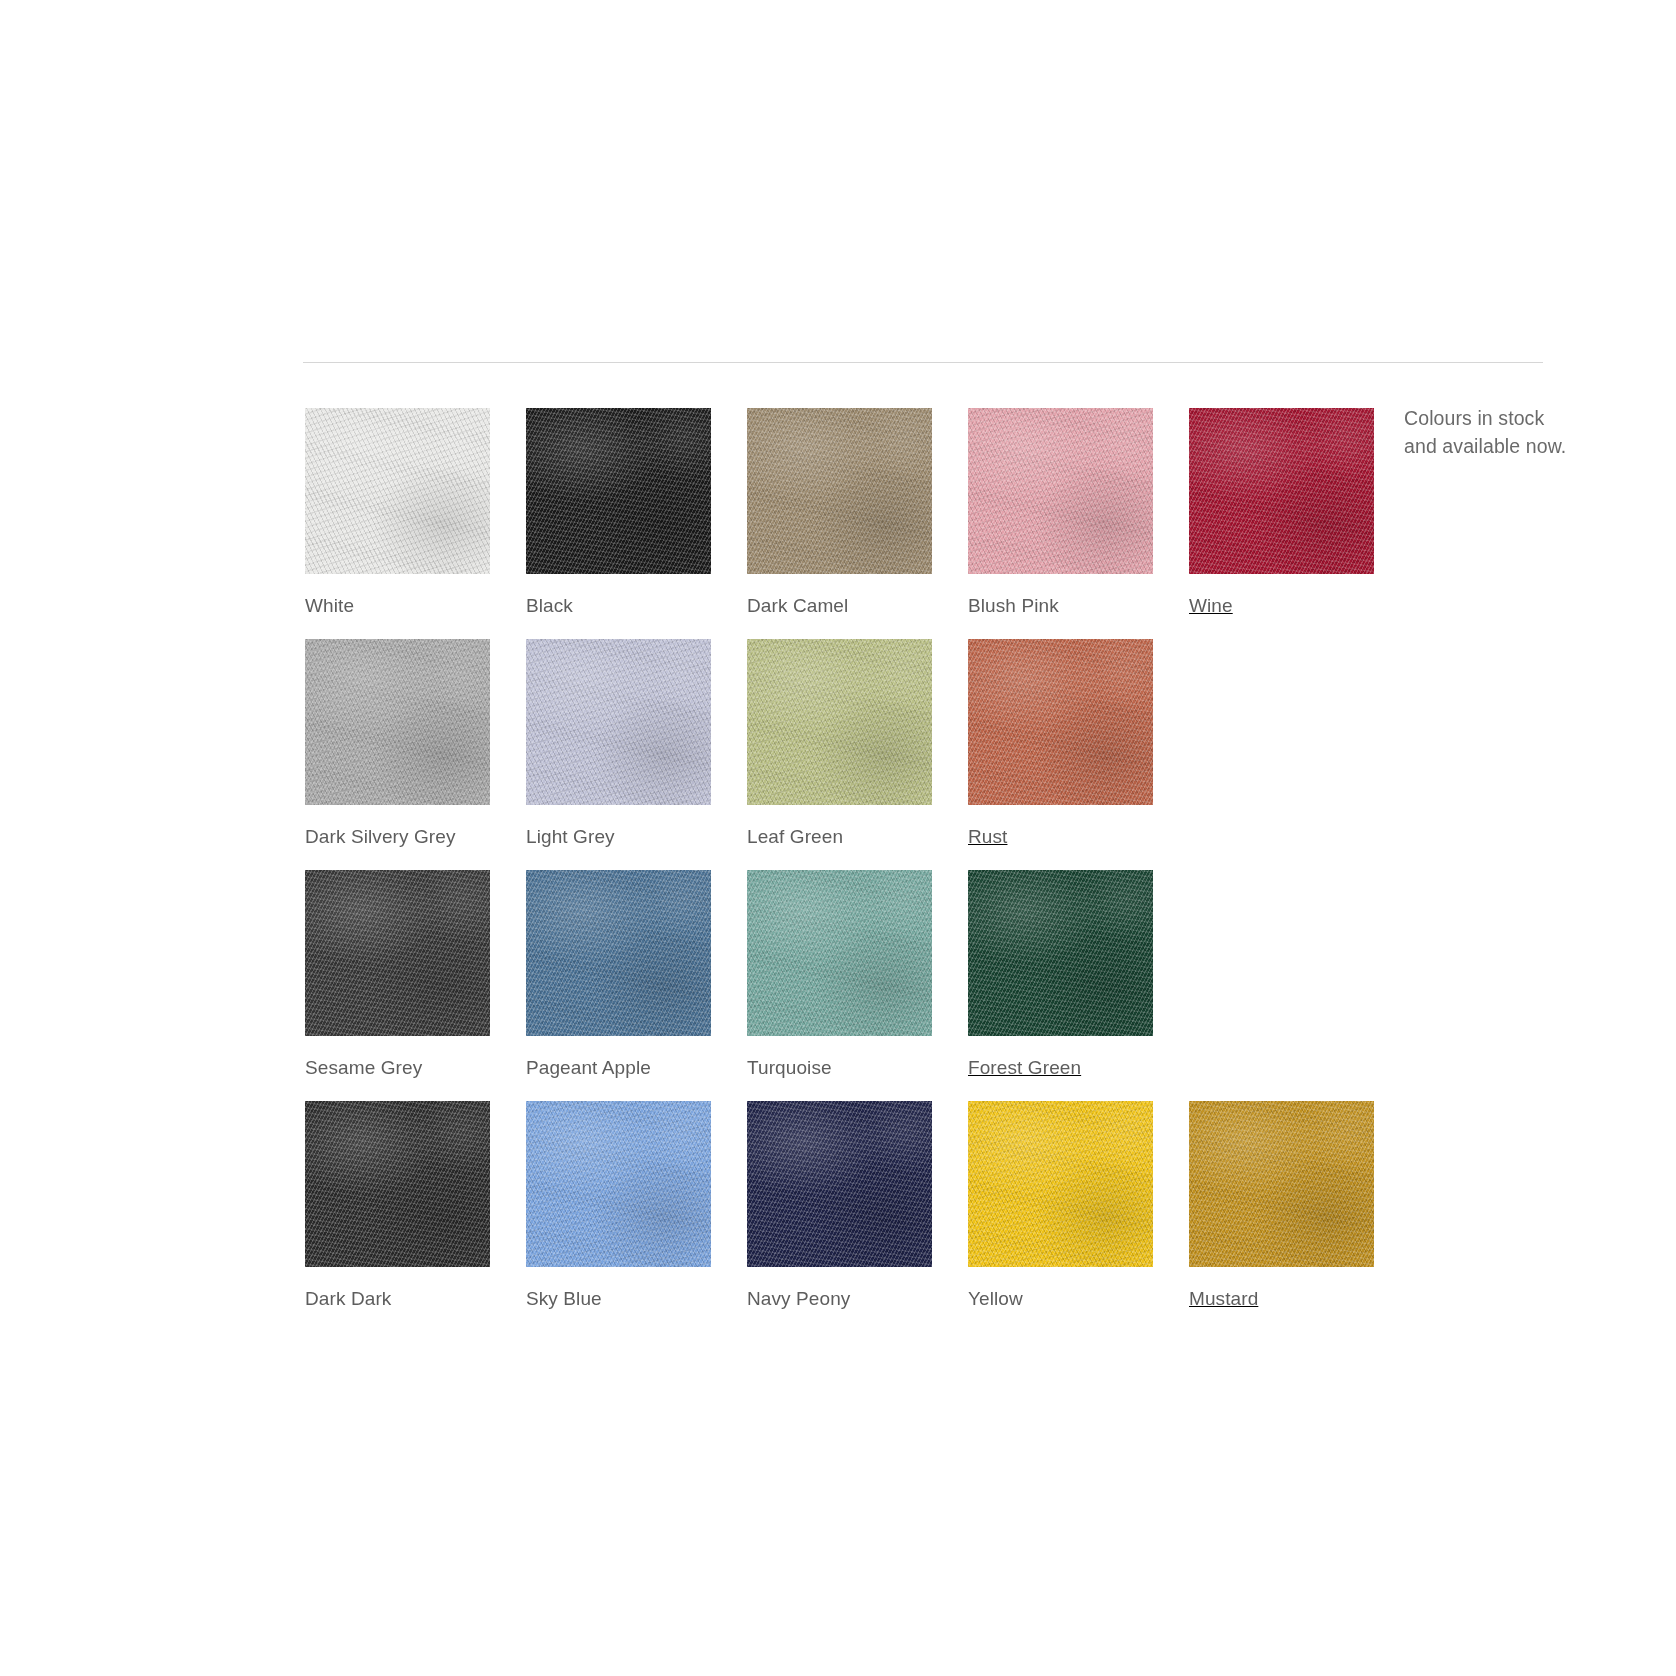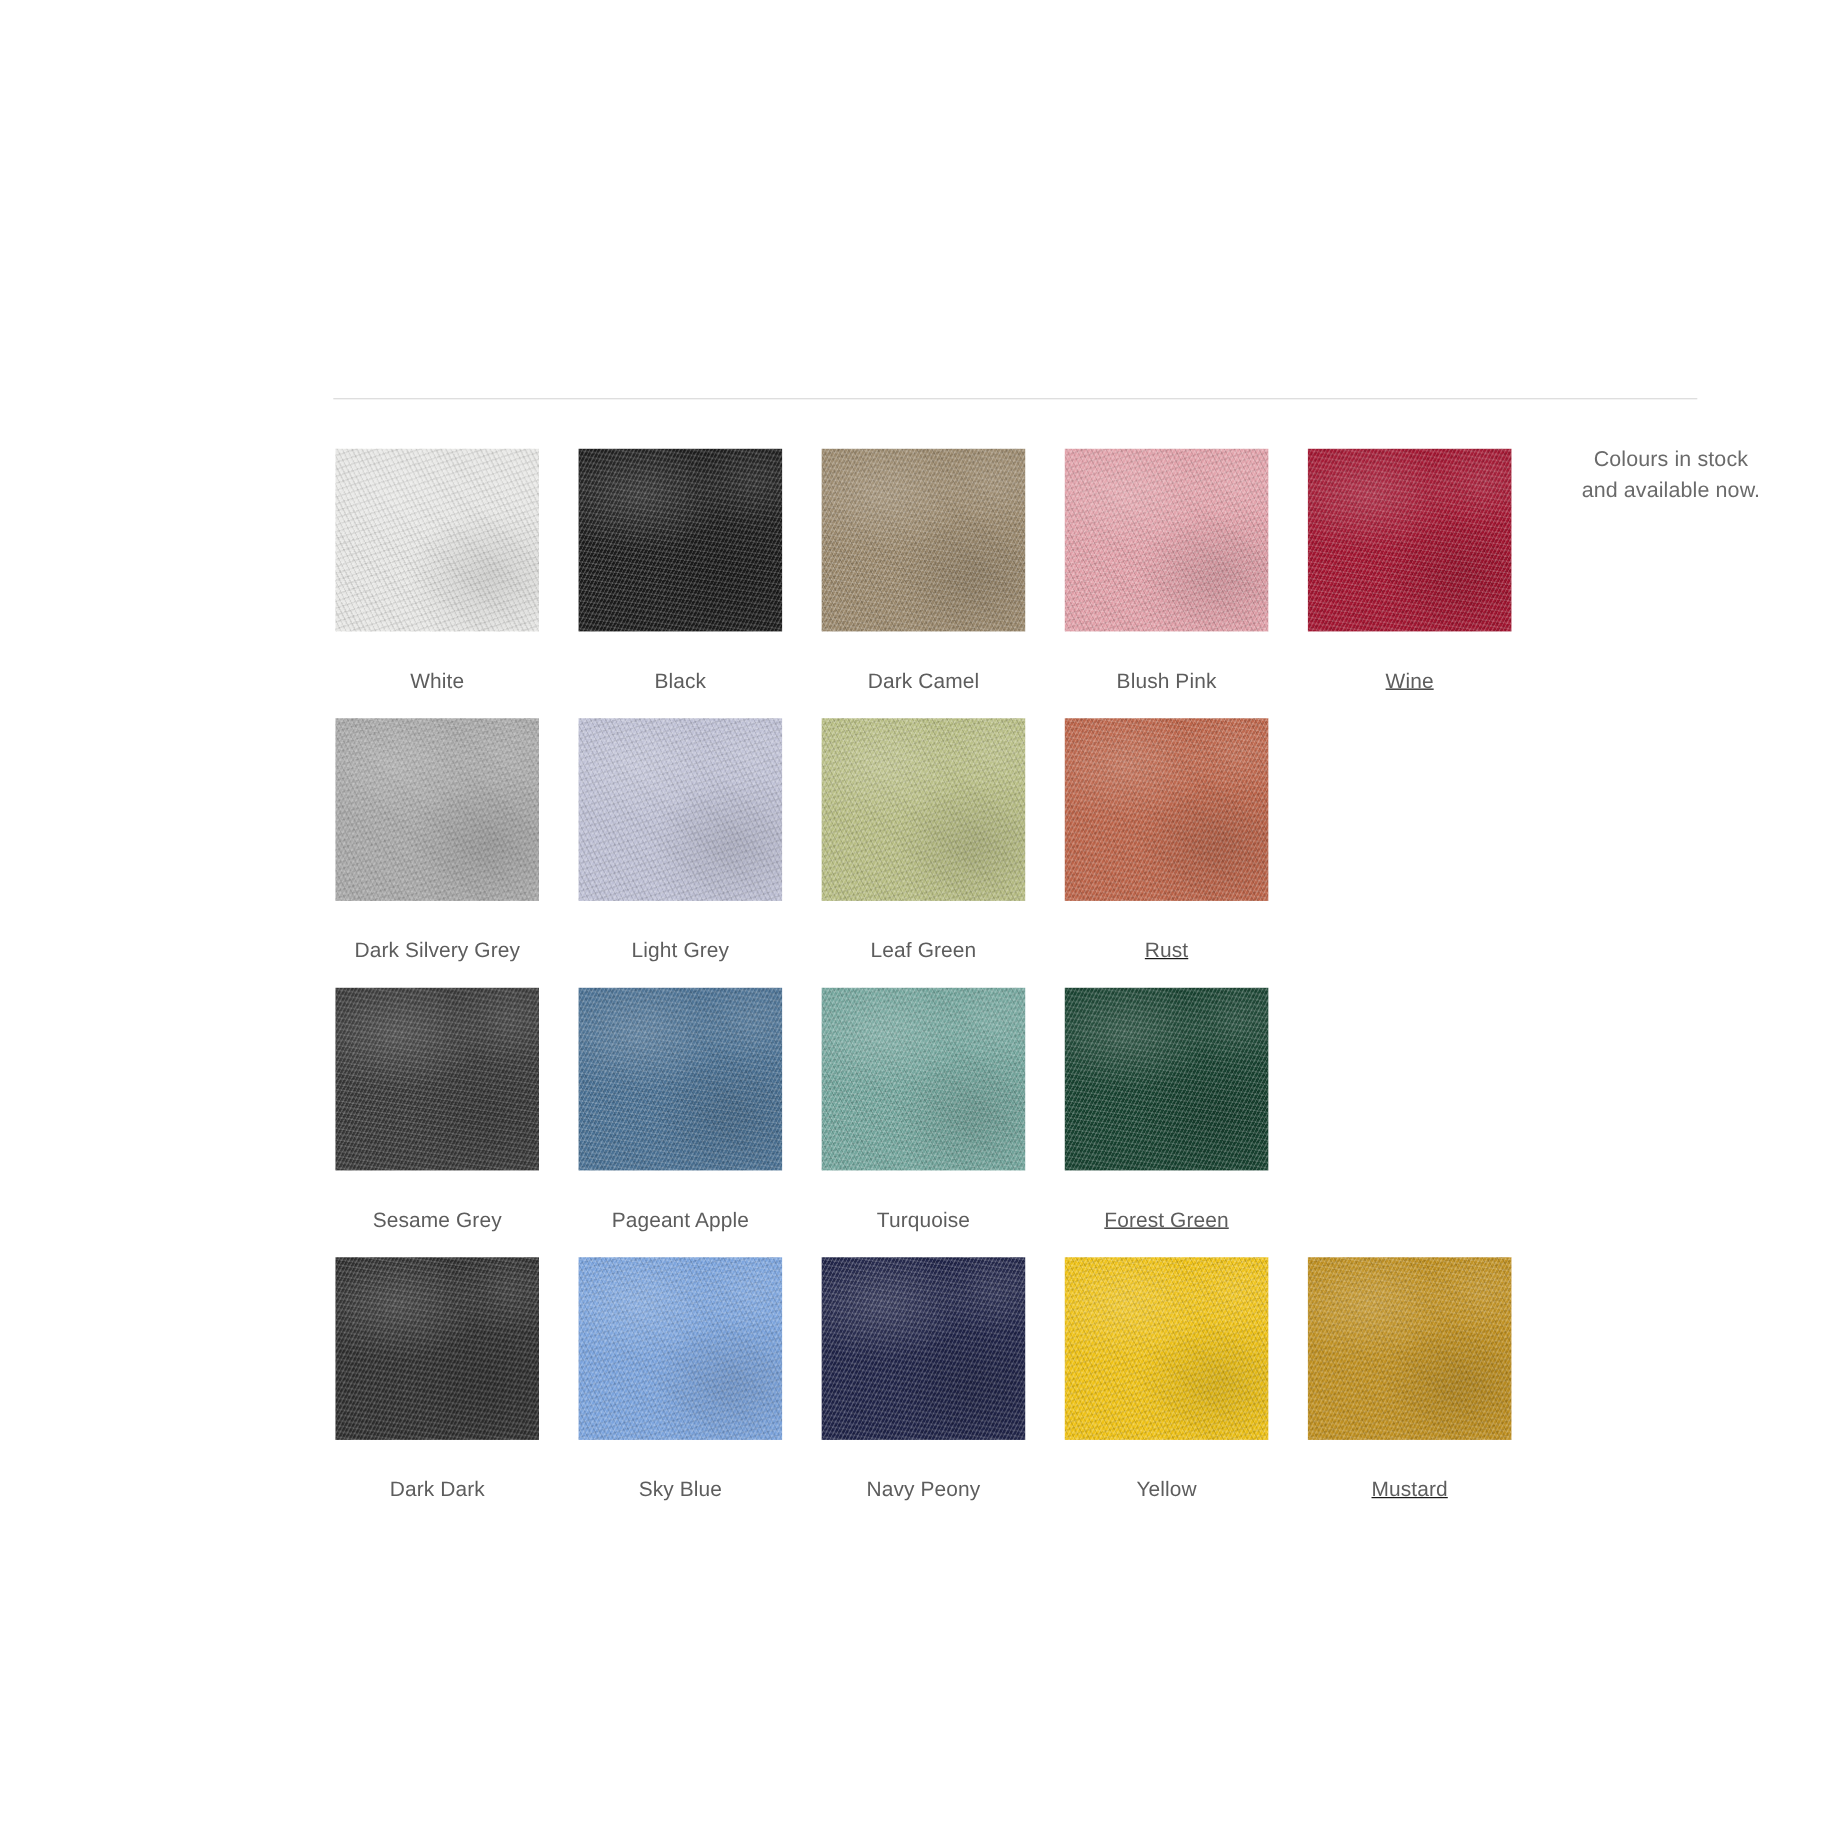--- a/index.html
+++ b/index.html
@@ -36,21 +36,21 @@
   .caption {
     position: absolute;
     left: 1404px;
     top: 404px;
     width: 230px;
     font-size: 19.5px;
     line-height: 28px;
     color: #6a6a6a;
     letter-spacing: 0.1px;
   }
-  .caption-line { display: block; white-space: nowrap; text-align: center; }
+  .caption-line { display: block; white-space: nowrap; }
 
   
   .grid {
     position: absolute;
     left: 305px;
     top: 408px;
     width: 1070px;
   }
   .grid-row {
     display: flex;
@@ -95,27 +95,26 @@
     position: absolute;
     inset: 0;
     background-image:
       radial-gradient(ellipse 60% 45% at 30% 25%, rgba(255,255,255,0.13), rgba(255,255,255,0) 70%),
       radial-gradient(ellipse 55% 50% at 75% 70%, rgba(0,0,0,0.10), rgba(0,0,0,0) 72%),
       radial-gradient(ellipse 40% 35% at 85% 18%, rgba(255,255,255,0.08), rgba(255,255,255,0) 70%);
     pointer-events: none;
   }
 
   .swatch-label {
-    margin-top: 35px;
+    margin-top: 21px;
     font-size: 19px;
     line-height: 22px;
     color: #5d5d5d;
     letter-spacing: 0.1px;
     white-space: nowrap;
-    text-align: center;
   }
 </style>
 </head>
 <body>
 
 <div id="page">
 
   <div class="divider" style="background: rgb(214, 214, 214);"></div>
 
   <div class="caption">

